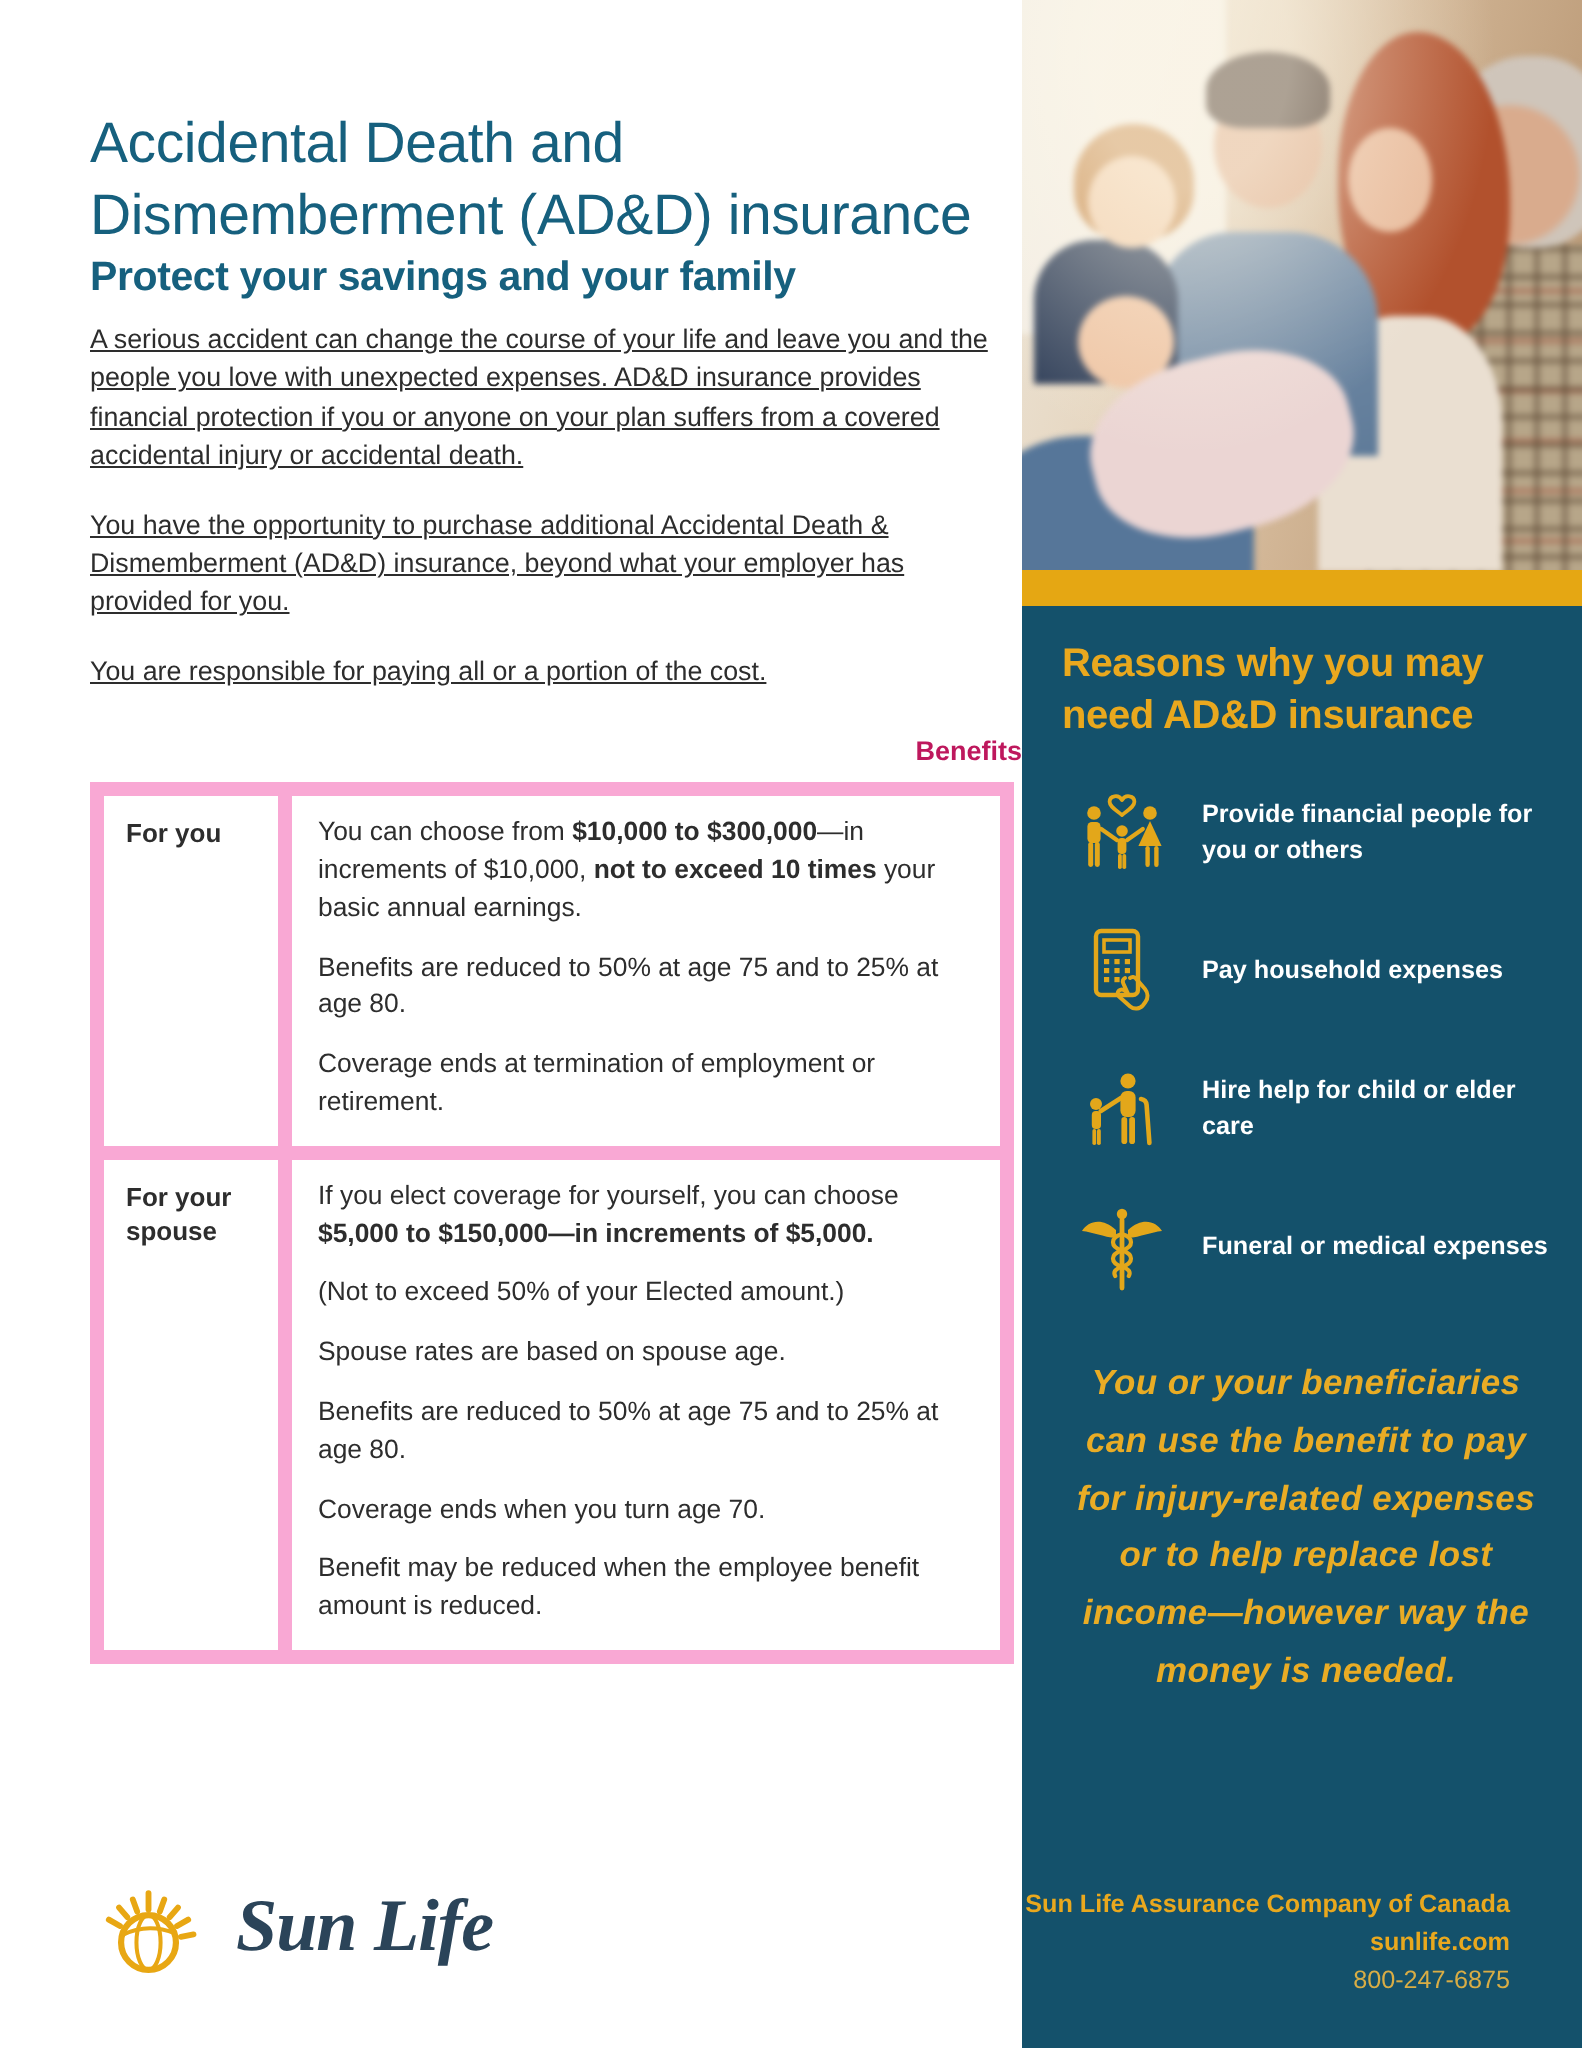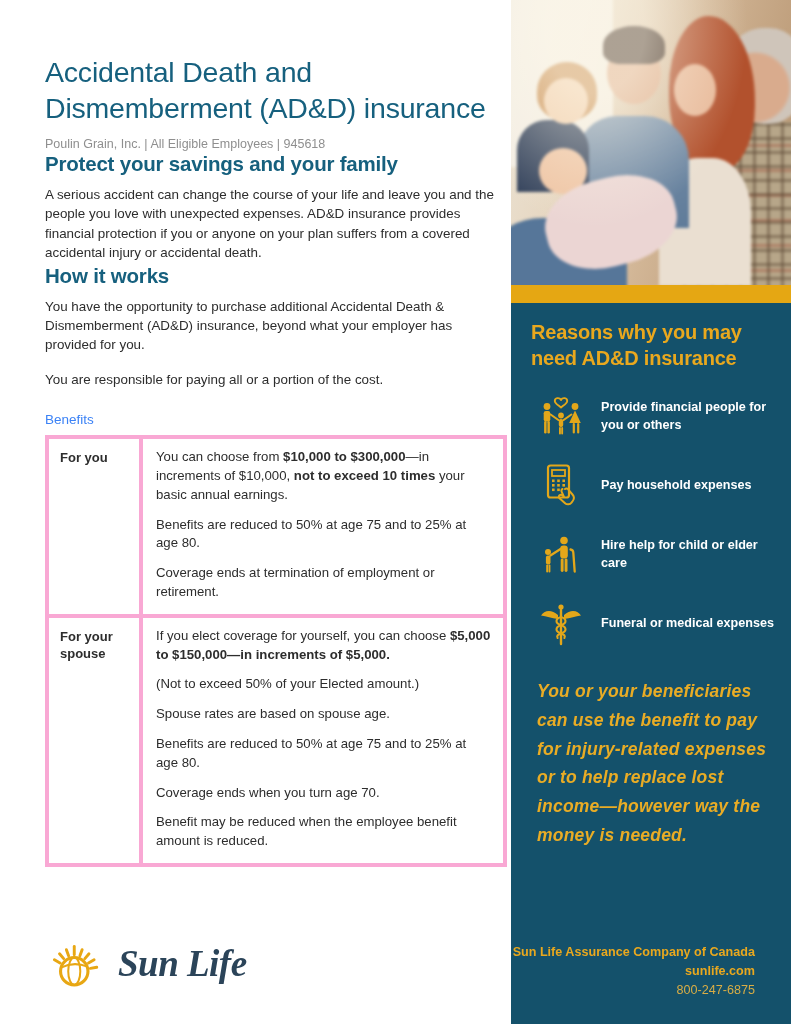--- a/index.html
+++ b/index.html
@@ -14,26 +14,26 @@
   h1.title {
     padding-top:54px; width:470px;
     font-size:28.5px; line-height:36px; font-weight:normal; color:#16607e;
     letter-spacing:-0.2px;
   }
   .subtitle { margin-top:11px; font-size:12.5px; color:#8f8f8f; }
   h2.sec {
     font-size:20.5px; line-height:25px;
     font-weight:bold; color:#16607e; letter-spacing:-0.2px;
   }
-  p.body { margin-top:9px; width:458px; font-size:13.4px; line-height:19.4px; color:#2d2d2d; }
+  p.body { margin-top:9px; width:458px; font-size:13.4px; line-height:19.4px; color:#2d2d2d;text-decoration:underline; }
   p.body + p.body { margin-top:15px; }
-  h3.benefits { margin-top:23px; font-size:13.5px; font-weight:normal; color:#3b82f6; }
+  h3.benefits { margin-top:23px; font-size:13.5px; font-weight:bold; color:#be185d;text-align:right; }
 
   table.benefits-table { margin-top:8px; width:462px; border-collapse:collapse; }
-  table.benefits-table td { border:4px solid #f9a8d4; vertical-align:top; }
+  table.benefits-table td { border:7px solid #f9a8d4; vertical-align:top; }
   td.rowlabel {
     width:94px; padding:10px 8px 8px 11px;
     font-size:13px; font-weight:bold; line-height:17px; color:#2d2d2d;
   }
   td.rowdesc { padding:9px 12px 1px 13px; }
   td.rowdesc p { font-size:13.2px; line-height:18.8px; color:#2d2d2d; margin:0 0 11px; }
   td.rowdesc b { font-weight:bold; }
 
   .logo { position:absolute; left:0; top:932px; display:flex; align-items:center; gap:9px;font-style:italic; }
   .logo .logotext {
@@ -82,39 +82,37 @@
   h2.side-heading {
     padding:16px 20px 0 20px; width:262px;
     font-size:20px; line-height:26px; font-weight:bold; color:#e9a81e; letter-spacing:-0.2px;
   }
   .reasons { margin-top:17px; }
   .reason { display:flex; align-items:center; gap:15px; padding:0 14px 0 25px; margin-bottom:12px; min-height:57px; }
   .reason svg { flex:none; }
   .reason p { font-size:12.6px; line-height:17.5px; font-weight:bold; color:#ffffff; }
   .quote {
     margin:25px 22px 0 26px; font-size:17.5px; line-height:28.8px;
-    font-style:italic; font-weight:600; color:#e9ac25; letter-spacing:.2px;
+    font-style:italic; font-weight:600; color:#e9ac25; letter-spacing:.2px;text-align:center;
   }
   .side-footer { position:absolute; right:36px; bottom:24px; text-align:right; line-height:19px; }
   .side-footer .company, .side-footer .website { font-size:12.6px; font-weight:bold; color:#e9a81e; }
   .side-footer .phone { font-size:12.6px; font-weight:normal; color:#d9ad45; }
 </style>
 </head>
 <body>
 
 <div class="page">
 
   <div class="main">
     <h1 class="title">Accidental Death and Dismemberment (AD&amp;D) insurance</h1>
-    <p class="subtitle">Poulin Grain, Inc. | All Eligible Employees | 945618</p>
 
     <h2 class="sec">Protect your savings and your family</h2>
     <p class="body">A serious accident can change the course of your life and leave you and the people you love with unexpected expenses. AD&amp;D insurance provides financial protection if you or anyone on your plan suffers from a covered accidental injury or accidental death.</p>
 
-    <h2 class="sec">How it works</h2>
     <p class="body">You have the opportunity to purchase additional Accidental Death &amp; Dismemberment (AD&amp;D) insurance, beyond what your employer has provided for you.</p>
     <p class="body">You are responsible for paying all or a portion of the cost.</p>
 
     <h3 class="benefits">Benefits</h3>
 
     <table class="benefits-table">
       <tbody>
           <tr>
         <td class="rowlabel">For you</td>
         <td class="rowdesc">

